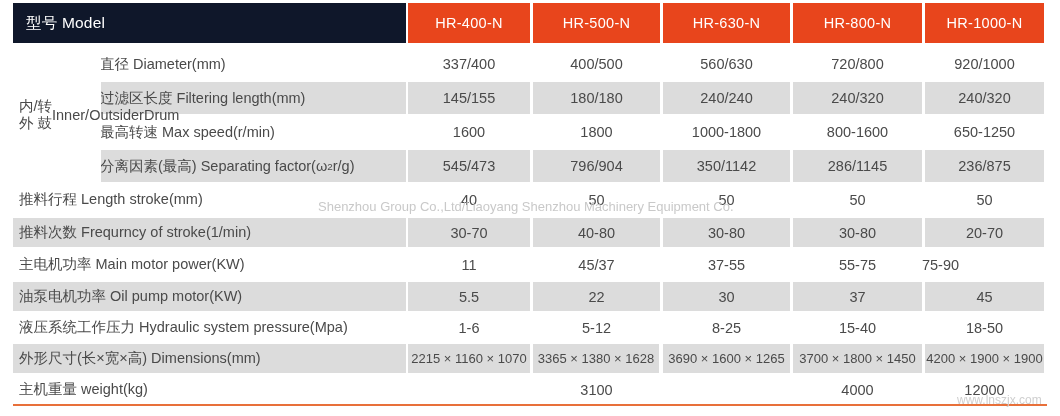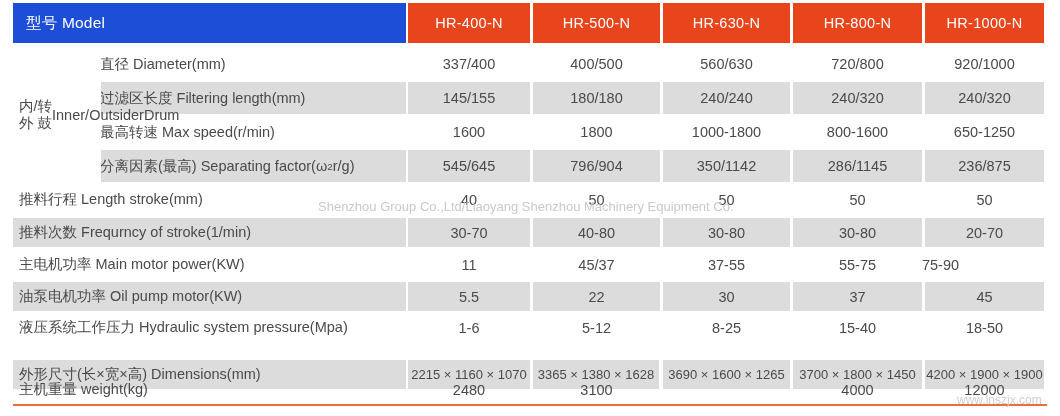--- a/index.html
+++ b/index.html
@@ -29,21 +29,21 @@
     top: 0;
     width: 1060px;
     height: 46px;
   }
   .hdr-title {
     position: absolute;
     left: 13px;
     top: 3px;
     width: 393px;
     height: 40px;
-    background: #1d4ed8;
+    background: #0f172a;
     color: #ffffff;
     font-size: 15.5px;
     display: flex;
     align-items: center;
     padding-left: 13px;
     box-sizing: border-box;
     letter-spacing: .2px;
   }
   .hdr-cell {
     position: absolute;
@@ -187,21 +187,21 @@
         <div class="label-text indent">最高转速 Max speed(r/min)</div>
         <div class="cell" style="left: 408px; width: 122px;">1600</div>
         <div class="cell" style="left: 533px; width: 127px;">1800</div>
         <div class="cell" style="left: 663px; width: 127px;">1000-1800</div>
         <div class="cell" style="left: 793px; width: 129px;">800-1600</div>
         <div class="cell" style="left: 925px; width: 119px;">650-1250</div>
       </div>
       <div class="row alt" style="top: 150px; height: 32px;">
         <div class="stripe-label"></div>
         <div class="label-text indent">分离因素(最高) Separating factor(ω<span class="sup">2</span>r/g)</div>
-        <div class="cell" style="left: 408px; width: 122px;">545/645</div>
+        <div class="cell" style="left: 408px; width: 122px;">545/473</div>
         <div class="cell" style="left: 533px; width: 127px;">796/904</div>
         <div class="cell" style="left: 663px; width: 127px;">350/1142</div>
         <div class="cell" style="left: 793px; width: 129px;">286/1145</div>
         <div class="cell" style="left: 925px; width: 119px;">236/875</div>
       </div>
       <div class="row" style="top: 184px; height: 31px;">
         <div class="stripe-label"></div>
         <div class="label-text flush">推料行程 Length stroke(mm)</div>
         <div class="cell" style="left: 408px; width: 122px;">40</div>
         <div class="cell" style="left: 533px; width: 127px;">50</div>
@@ -238,33 +238,32 @@
       </div>
       <div class="row" style="top: 314px; height: 27px;">
         <div class="stripe-label"></div>
         <div class="label-text flush">液压系统工作压力 Hydraulic system pressure(Mpa)</div>
         <div class="cell" style="left: 408px; width: 122px;">1-6</div>
         <div class="cell" style="left: 533px; width: 127px;">5-12</div>
         <div class="cell" style="left: 663px; width: 127px;">8-25</div>
         <div class="cell" style="left: 793px; width: 129px;">15-40</div>
         <div class="cell" style="left: 925px; width: 119px;">18-50</div>
       </div>
-      <div class="row alt" style="top: 360px; height: 29px;">
+      <div class="row alt" style="top: 344px; height: 29px;">
         <div class="stripe-label"></div>
         <div class="label-text flush">外形尺寸(长×宽×高) Dimensions(mm)</div>
         <div class="cell small" style="left: 408px; width: 122px;">2215 × 1160 × 1070</div>
         <div class="cell small" style="left: 533px; width: 126px;">3365 × 1380 × 1628</div>
         <div class="cell small" style="left: 663px; width: 127px;">3690 × 1600 × 1265</div>
         <div class="cell small" style="left: 793px; width: 129px;">3700 × 1800 × 1450</div>
         <div class="cell small" style="left: 925px; width: 119px;">4200 × 1900 × 1900</div>
       </div>
       <div class="row" style="top: 376px; height: 27px;">
         <div class="stripe-label"></div>
         <div class="label-text flush">主机重量 weight(kg)</div>
-        <div class="cell" style="left: 408px; width: 122px;">2480</div>
         <div class="cell" style="left: 533px; width: 127px;">3100</div>
         <div class="cell" style="left: 793px; width: 129px;">4000</div>
         <div class="cell" style="left: 925px; width: 119px;">12000</div>
       </div>
     </div>
 
   <div class="group-cell" style="top: 48px; height: 134px;">
       <div>内/外</div>
       <div>转鼓</div>
       <div>Inner/</div>

